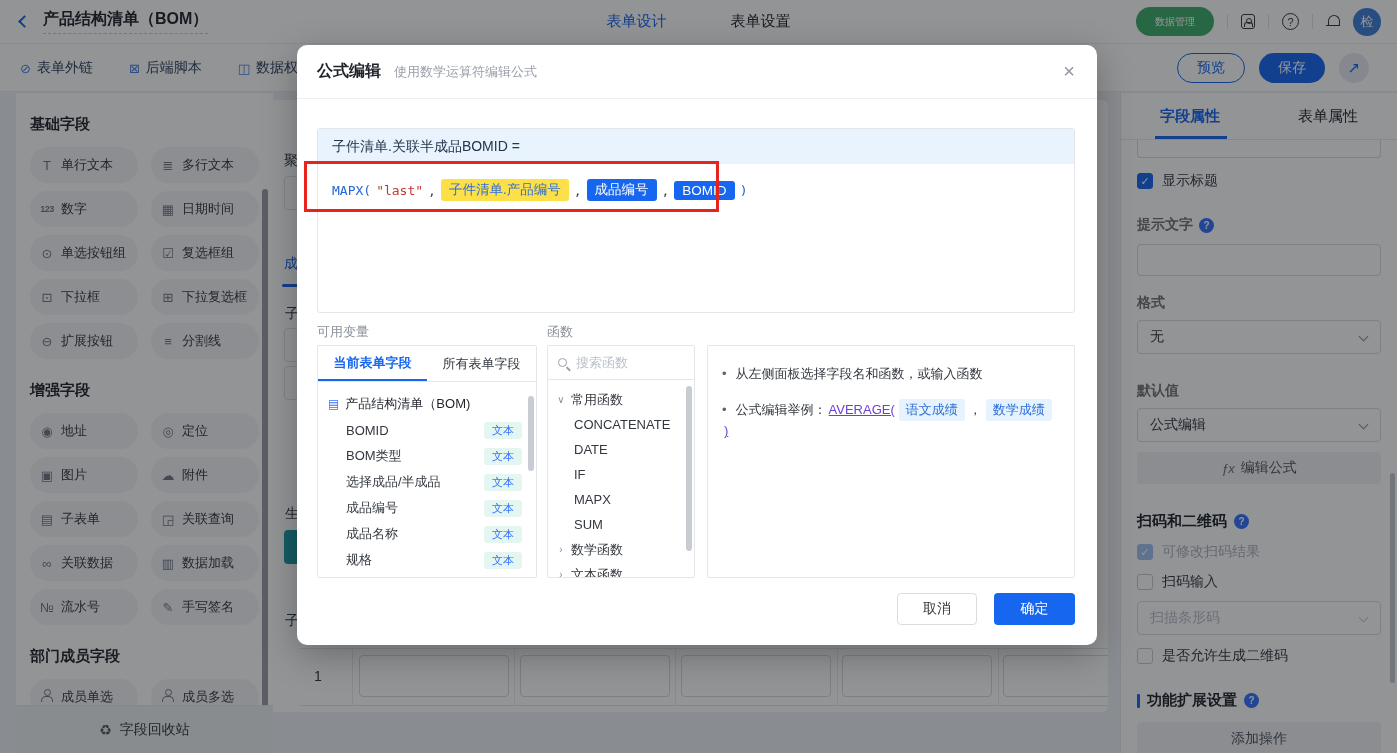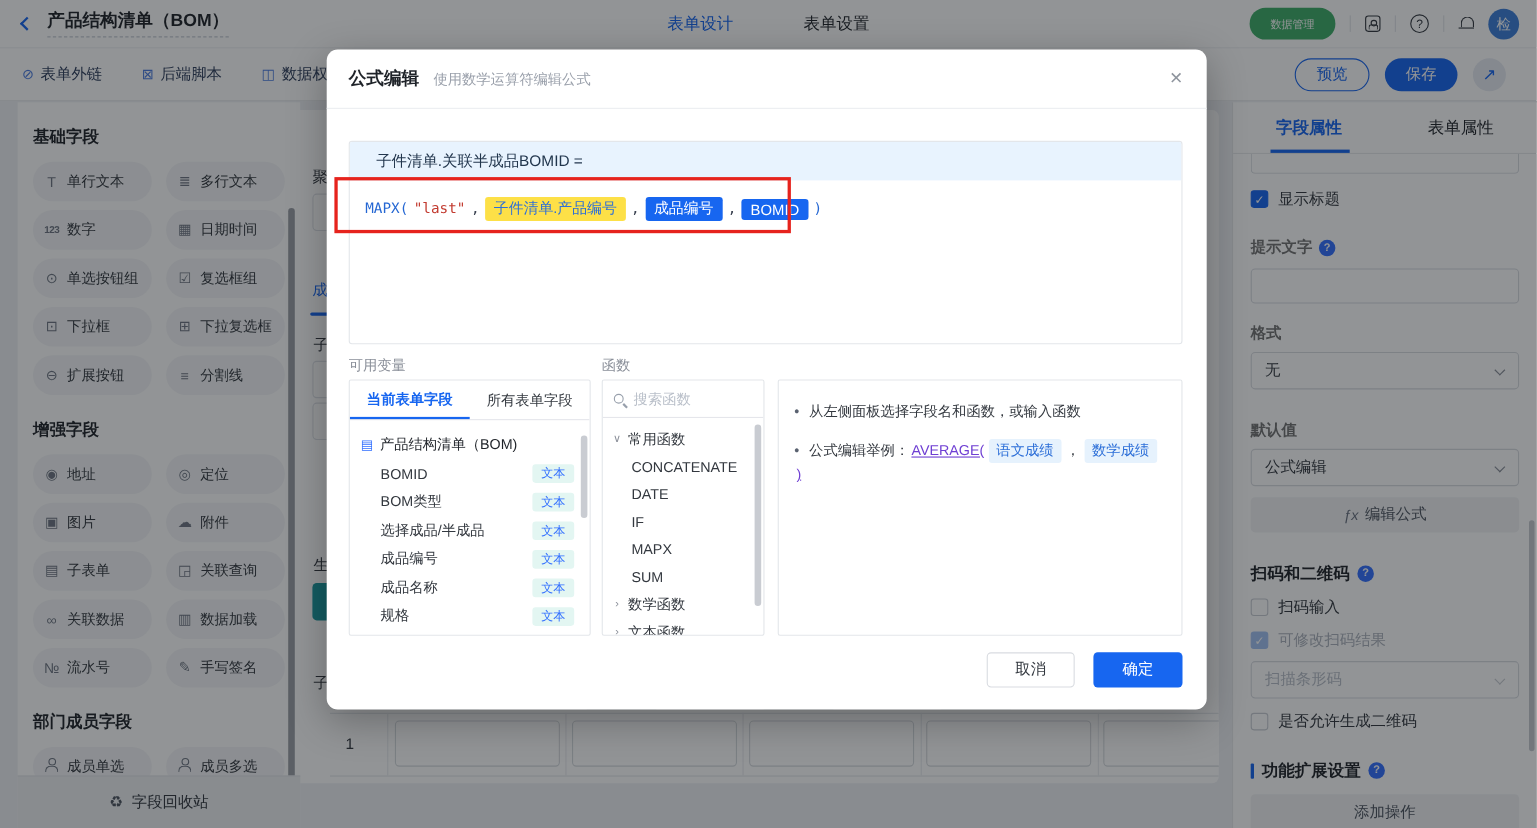--- a/index.html
+++ b/index.html
@@ -107,21 +107,21 @@
 
   
   .overlay{position:absolute;inset:0;background:rgba(13,17,23,0.45);z-index:50;}
   .modal{position:absolute;left:297px;top:45px;width:800px;height:600px;background:#fff;border-radius:10px;
          box-shadow:0 10px 36px rgba(0,0,0,.28);z-index:60;}
   .m-header{height:54px;display:flex;align-items:center;padding:0 20px;border-bottom:1px solid #eceef1;}
   .m-title{font-size:16px;font-weight:bold;color:#1f2329;}
   .m-sub{font-size:13px;color:#9aa0ab;margin-left:13px;}
   .m-close{position:absolute;right:22px;top:16px;font-size:20px;color:#8f959e;cursor:pointer;line-height:1;}
   .f-box{position:absolute;left:20px;top:83px;width:758px;height:185px;border:1px solid #e3e6ea;border-radius:3px;overflow:hidden;}
-  .f-strip{height:35px;background:#e8f3fe;display:flex;align-items:center;padding:0 24px;font-size:14px;color:#22364d;}
+  .f-strip{height:35px;background:#e8f3fe;display:flex;align-items:center;padding:0 14px;font-size:14px;color:#22364d;}
   .f-line{padding:15px 14px;display:flex;align-items:center;gap:5px;
           font-family:"DejaVu Sans Mono","Liberation Mono",monospace;font-size:13px;}
   .f-fn{color:#2567d3;}
   .f-str{color:#c23a2f;}
   .f-comma{color:#3a4250;}
   .tok-light{font-family:"Liberation Sans","DejaVu Sans",sans-serif;font-size:13.5px;background:#fde047;color:#2d6fd8;
              padding:2px 8px;border-radius:3px;}
   .tok-solid{font-family:"Liberation Sans","DejaVu Sans",sans-serif;font-size:13.5px;background:#1766f0;color:#fff;
              padding:2px 8px;border-radius:3px;}
   .m-panel-label{position:absolute;top:278px;font-size:13px;color:#8a8f99;}
@@ -382,26 +382,26 @@
       <button class="gray-btn">
         <span class="fxg">ƒx</span>
         <span>编辑公式</span>
       </button>
 
       <div class="rp-section">
         <span>扫码和二维码</span>
         <span class="qbadge"></span>
       </div>
       <div class="cb-row" style="margin-top:12px;">
+        <span class="cb on dis"></span>
+        <span class="cb-lbl dis">可修改扫码结果</span>
+      </div>
+      <div class="cb-row" style="margin-top:12px;">
         <span class="cb"></span>
         <span class="cb-lbl">扫码输入</span>
-      </div>
-      <div class="cb-row" style="margin-top:12px;">
-        <span class="cb on dis"></span>
-        <span class="cb-lbl dis">可修改扫码结果</span>
       </div>
       <div class="rp-select dis" style="margin-top:10px;">
         <span>扫描条形码</span>
         <span class="chev"></span>
       </div>
       <div class="cb-row" style="margin-top:12px;">
         <span class="cb"></span>
         <span class="cb-lbl">是否允许生成二维码</span>
       </div>
 

